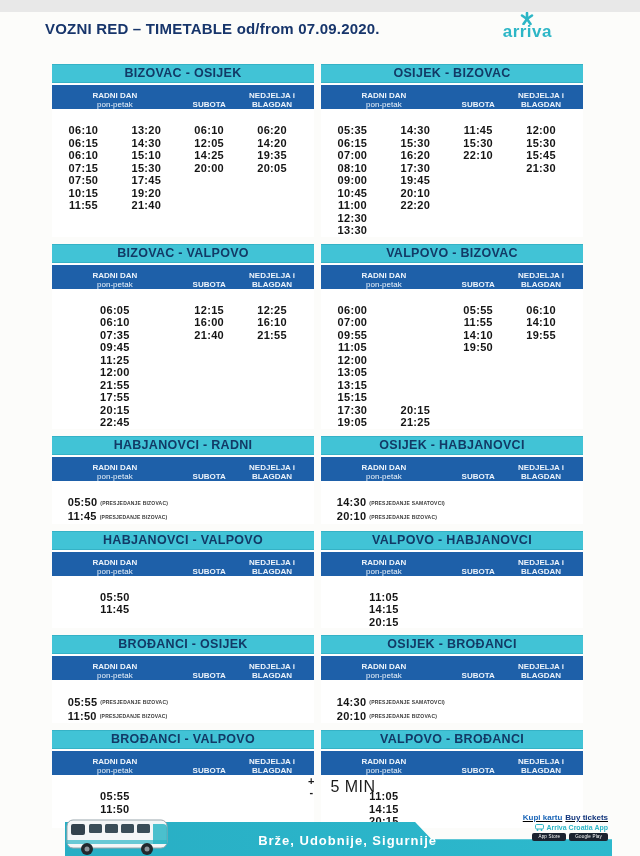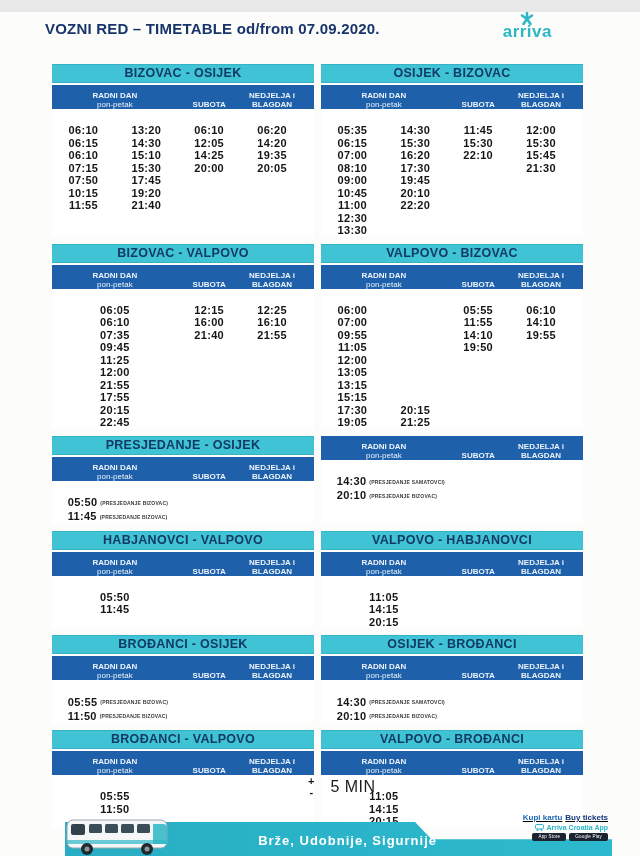--- a/index.html
+++ b/index.html
@@ -295,21 +295,21 @@
             <div class="time">19:50</div>
           </div>
           <div class="col su body">
             <div class="time">06:10</div>
             <div class="time">14:10</div>
             <div class="time">19:55</div>
           </div>
         </div>
       </div>
       <div class="tbl">
-        <div class="tbl-title">PRESJEDANJE - OSIJEK</div>
+        <div class="tbl-title">HABJANOVCI - RADNI</div>
         <div class="tbl-head">
           <div class="col wd hdr">
             <div class="h1">RADNI DAN</div>
             <div class="h2">pon-petak</div>
           </div>
           <div class="col sa hdr one">SUBOTA</div>
           <div class="col su hdr">
             <div class="h1">NEDJELJA i</div>
             <div class="h1">BLAGDAN</div>
           </div>
@@ -323,20 +323,21 @@
             <div class="note-row">
               <span class="time">11:45</span>
               <span class="note">(PRESJEDANJE BIZOVAC)</span>
             </div>
           </div>
           <div class="col sa body"></div>
           <div class="col su body"></div>
         </div>
       </div>
       <div class="tbl">
+        <div class="tbl-title">OSIJEK - HABJANOVCI</div>
         <div class="tbl-head">
           <div class="col wd hdr">
             <div class="h1">RADNI DAN</div>
             <div class="h2">pon-petak</div>
           </div>
           <div class="col sa hdr one">SUBOTA</div>
           <div class="col su hdr">
             <div class="h1">NEDJELJA i</div>
             <div class="h1">BLAGDAN</div>
           </div>

